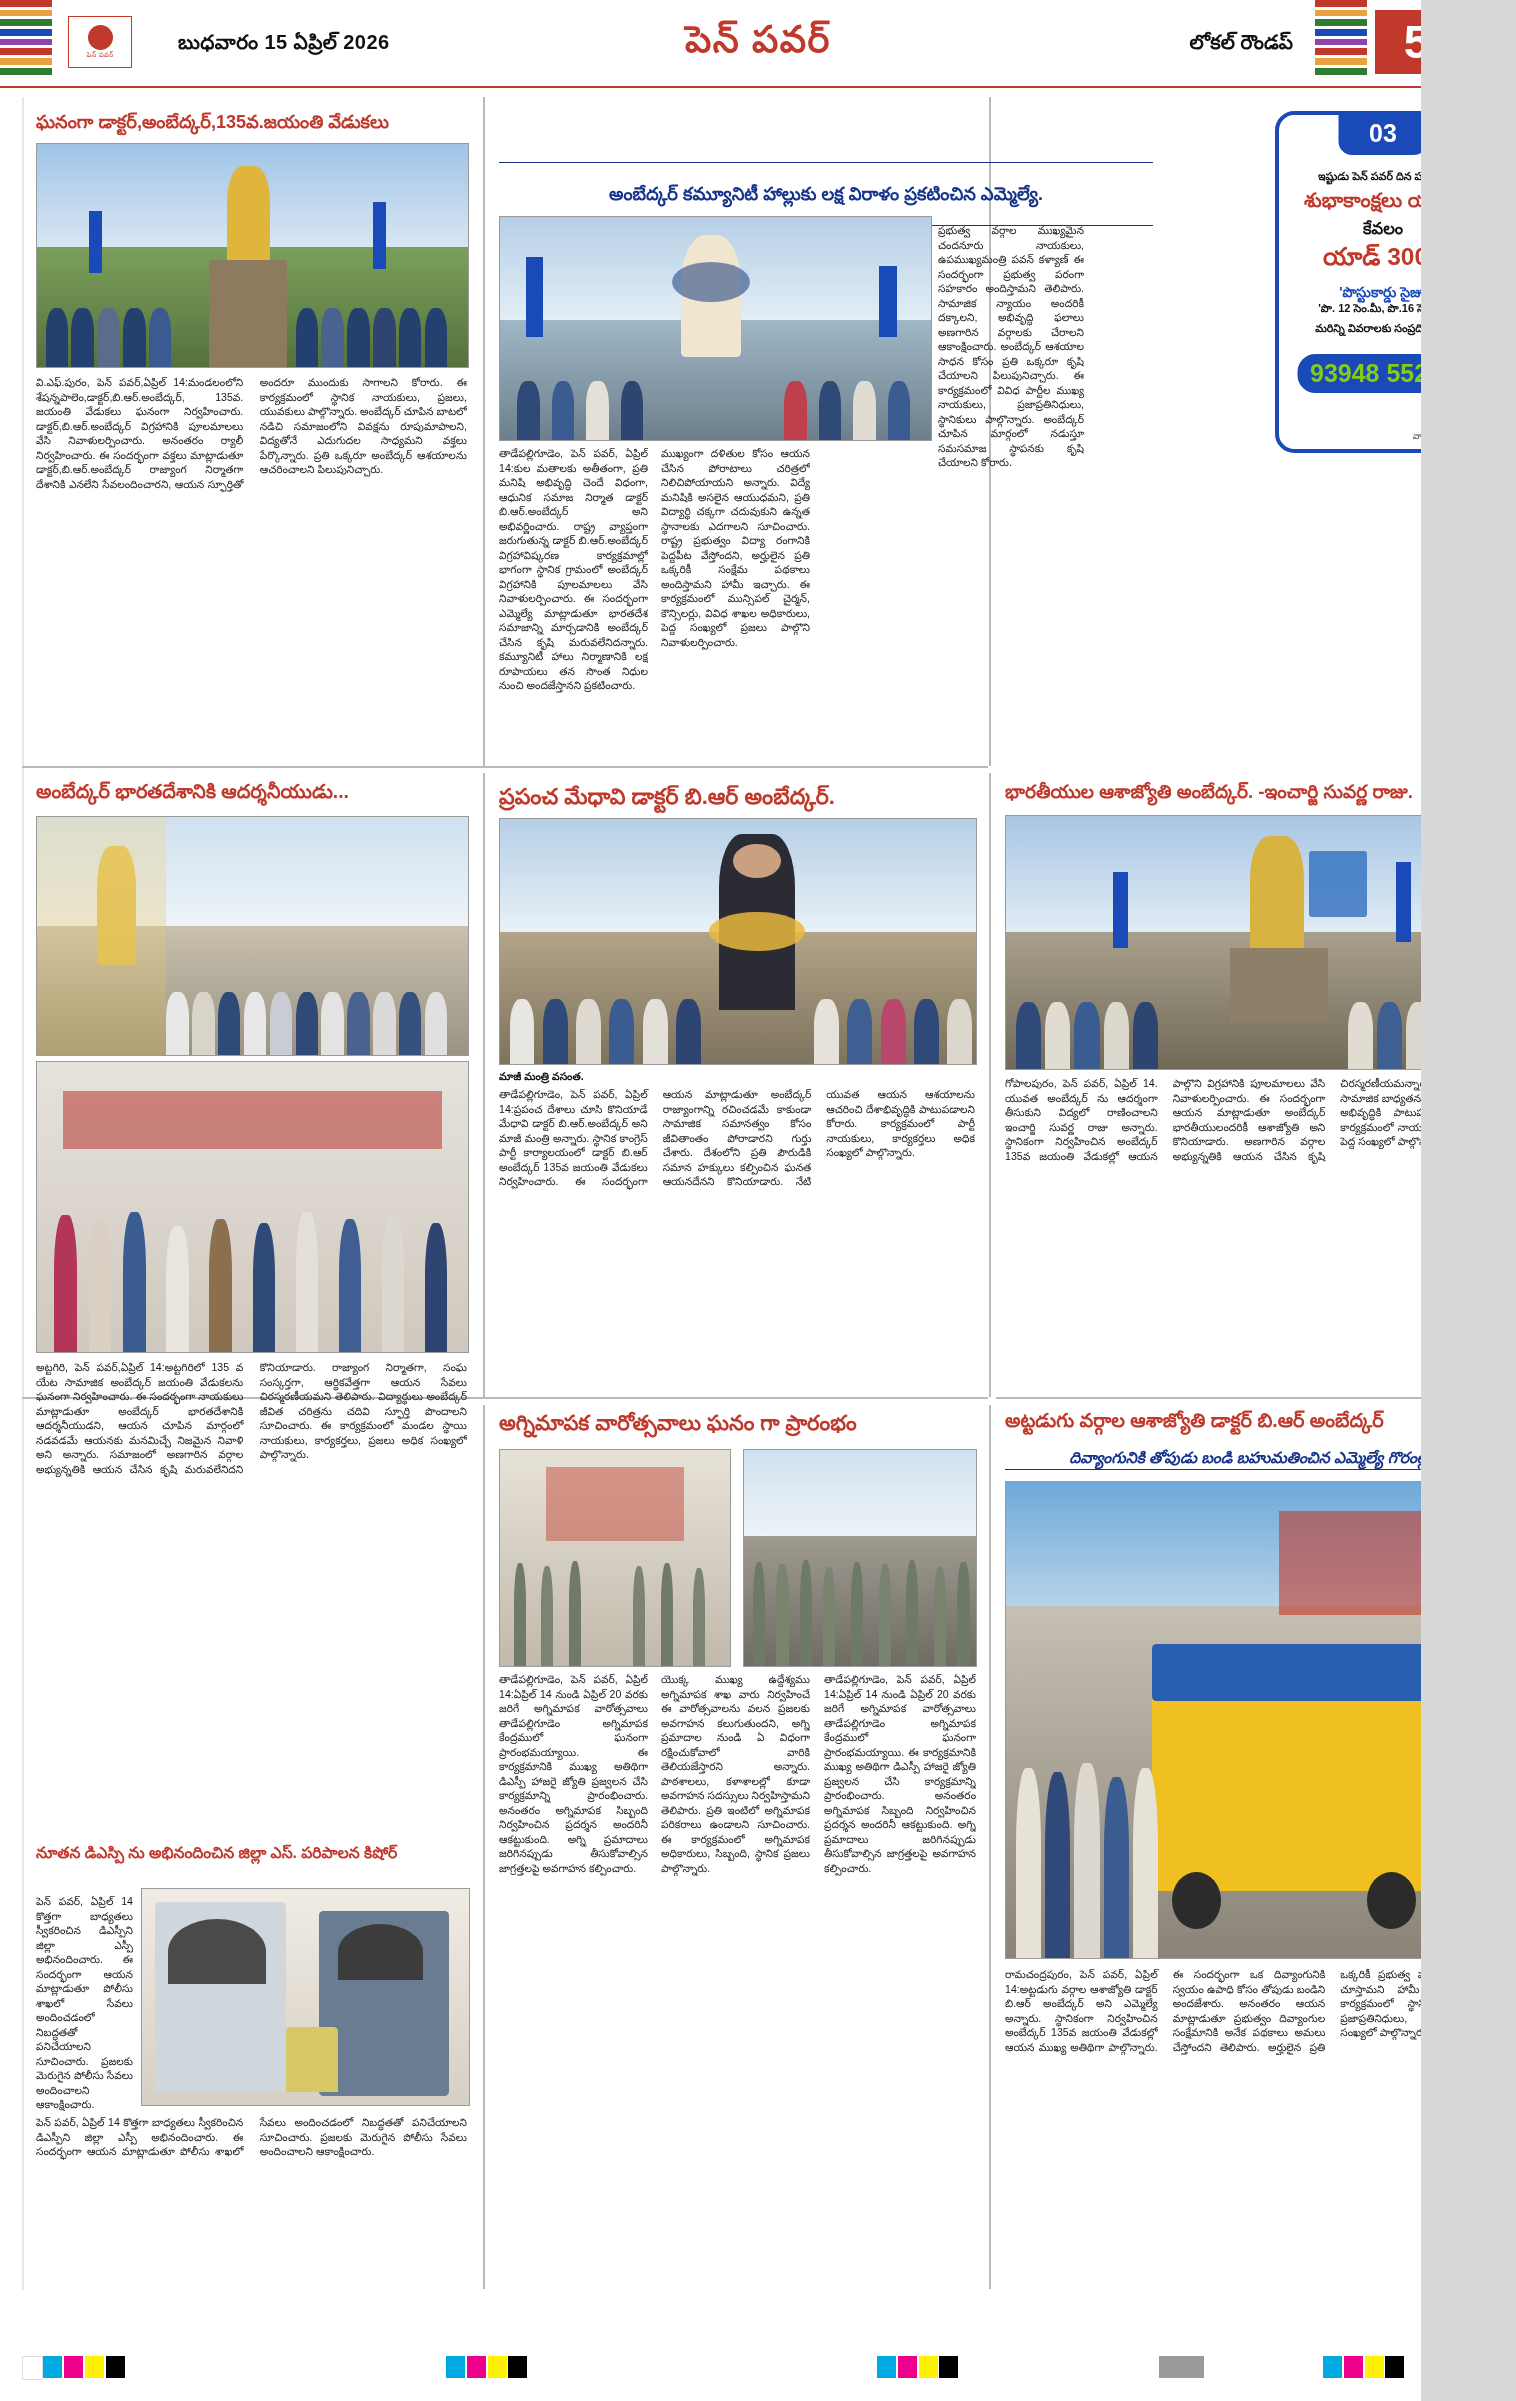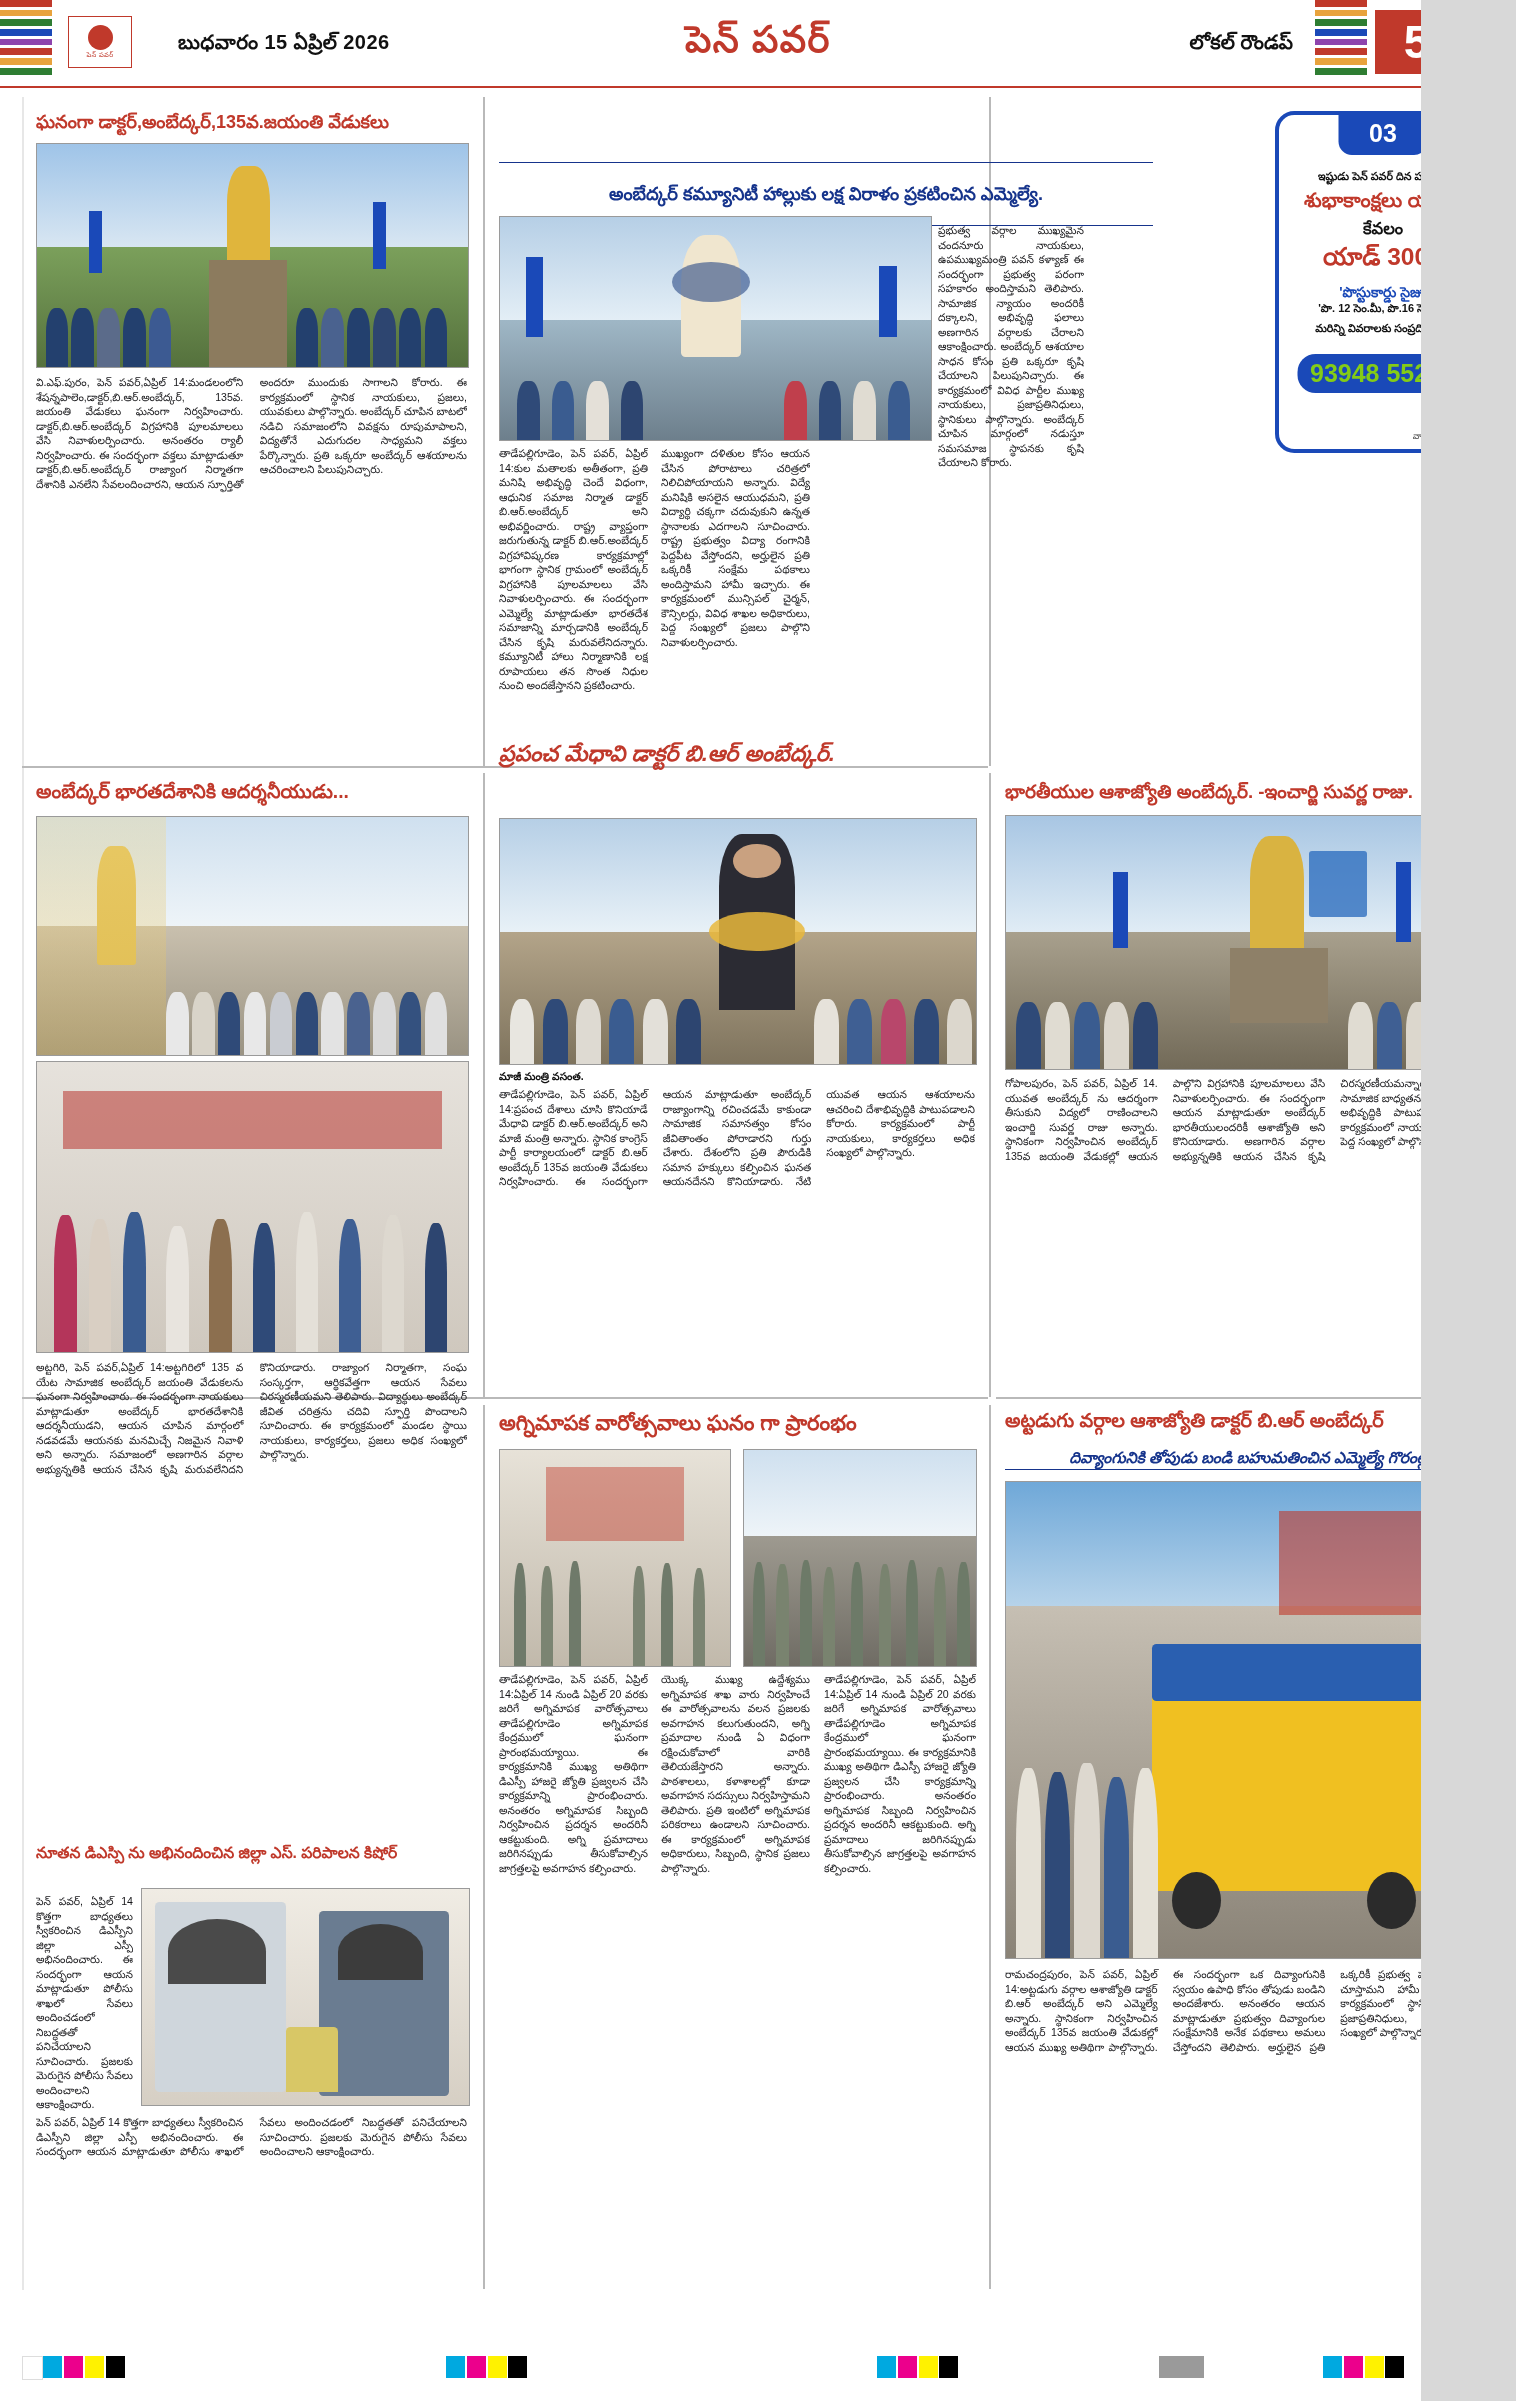--- a/index.html
+++ b/index.html
@@ -251,21 +251,21 @@
     <div class="ad-l1" style="top:74px;font-size:20px;color:#c0392b;font-weight:bold;">శుభాకాంక్షలు యాడ్స్</div>
     <div class="ad-l1" style="top:104px;font-size:16.4px;color:#111;font-weight:bold;">కేవలం</div>
     <div class="ad-l1" style="top:128px;font-size:24.5px;color:#c0392b;font-weight:bold;">యాడ్ 300/-</div>
     <div class="ad-l1" style="top:169px;font-size:14px;color:#1a49b8;font-weight:bold;">'పొస్టుకార్డు సైజు'</div>
     <div class="ad-l1" style="top:187px;font-size:11px;color:#111;font-weight:bold;">'పొ. 12 సెం.మీ, పొ.16 సెం.మీ'</div>
     <div class="ad-l1" style="top:207px;font-size:11px;color:#111;font-weight:bold;">మరిన్ని వివరాలకు సంప్రదించండి</div>
     <div class="ad-phone" style="top:239px;width:171px;height:39px;">93948 55244</div>
     <div style="position:absolute;right:10.4px;bottom:6px;font-size:9px;color:#444;">వాణిజ్య ప్రకటనలు</div>
   </div>
 
-  <div style="position:absolute;left:499px;top:740px;width:476px;font-style:italic;">
+  <div style="position:absolute;left:499px;top:783px;width:476px;">
     <div class="headline-red" style="font-size:22px;line-height:28px;">ప్రపంచ మేధావి డాక్టర్ బి.ఆర్ అంబేద్కర్.</div>
   </div>
 
   <div class="photo frame" style="left:499px;top:818px;width:476px;height:245px;">
     <div class="sky" style="background:linear-gradient(#b6cfe6,#e8f1f7)"></div>
     <div class="ground" style="background:linear-gradient(#b3a489,#7e735d)"></div>
     <div style="position:absolute;left:46%;top:6%;width:16%;height:72%;background:#2b2b33;border-radius:30% 30% 0 0;"></div>
     <div style="position:absolute;left:49%;top:10%;width:10%;height:14%;background:#c9a180;border-radius:50%;"></div>
     <div style="position:absolute;left:44%;top:38%;width:20%;height:16%;background:#e9b93c;border-radius:50%;opacity:.85"></div>
     <div class="crowdrow">

